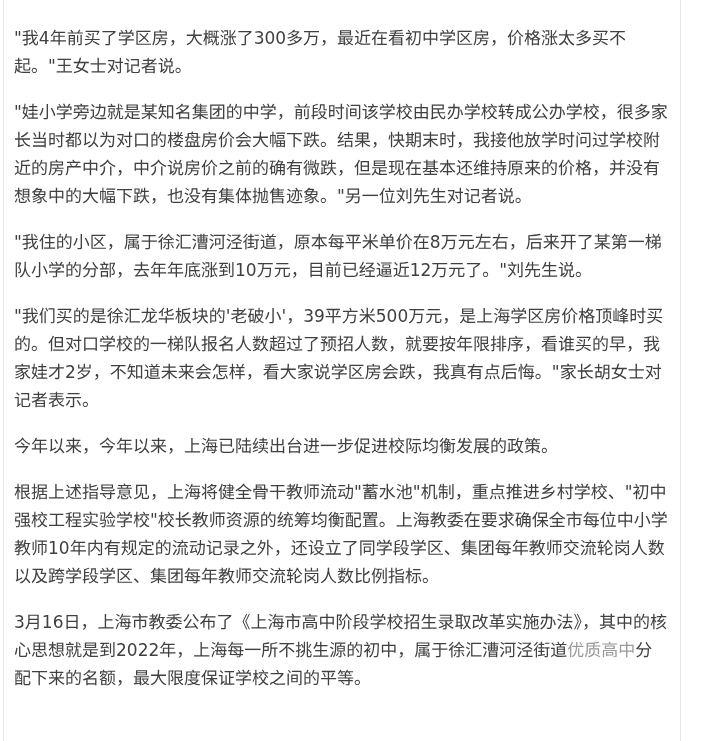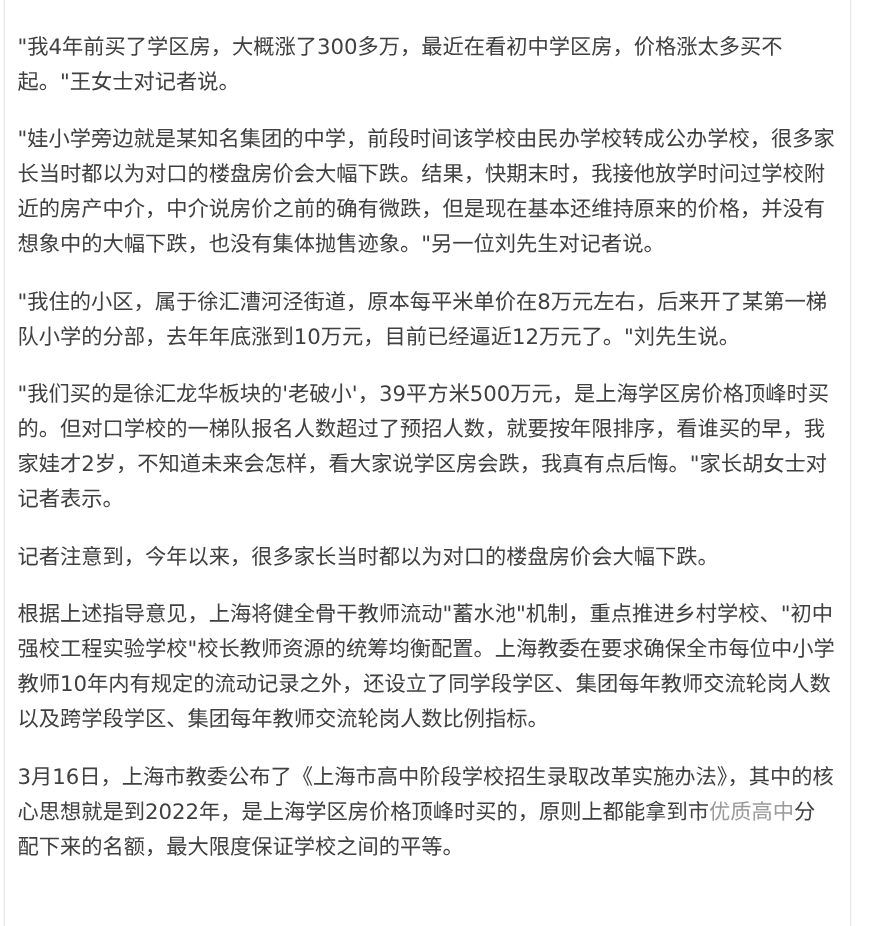--- a/index.html
+++ b/index.html
@@ -48,23 +48,23 @@
   <div class="content">
 
     <p class="para">"我4年前买了学区房，大概涨了300多万，最近在看初中学区房，价格涨太多买不起。"王女士对记者说。</p>
 
     <p class="para">"娃小学旁边就是某知名集团的中学，前段时间该学校由民办学校转成公办学校，很多家长当时都以为对口的楼盘房价会大幅下跌。结果，快期末时，我接他放学时问过学校附近的房产中介，中介说房价之前的确有微跌，但是现在基本还维持原来的价格，并没有想象中的大幅下跌，也没有集体抛售迹象。"另一位刘先生对记者说。</p>
 
     <p class="para">"我住的小区，属于徐汇漕河泾街道，原本每平米单价在8万元左右，后来开了某第一梯队小学的分部，去年年底涨到10万元，目前已经逼近12万元了。"刘先生说。</p>
 
     <p class="para">"我们买的是徐汇龙华板块的'老破小'，39平方米500万元，是上海学区房价格顶峰时买的。但对口学校的一梯队报名人数超过了预招人数，就要按年限排序，看谁买的早，我家娃才2岁，不知道未来会怎样，看大家说学区房会跌，我真有点后悔。"家长胡女士对记者表示。</p>
 
-    <p class="para">记者注意到，今年以来，很多家长当时都以为对口的楼盘房价会大幅下跌。</p>
+    <p class="para">今年以来，今年以来，上海已陆续出台进一步促进校际均衡发展的政策。</p>
 
 
     <p class="para">根据上述指导意见，上海将健全骨干教师流动"蓄水池"机制，重点推进乡村学校、"初中强校工程实验学校"校长教师资源的统筹均衡配置。上海教委在要求确保全市每位中小学教师10年内有规定的流动记录之外，还设立了同学段学区、集团每年教师交流轮岗人数以及跨学段学区、集团每年教师交流轮岗人数比例指标。</p>
 
     <p class="para">
-      <span>3月16日，上海市教委公布了《上海市高中阶段学校招生录取改革实施办法》，其中的核心思想就是到2022年，是上海学区房价格顶峰时买的，原则上都能拿到市</span><a class="keyword">优质高中</a><span>分配下来的名额，最大限度保证学校之间的平等。</span>
+      <span>3月16日，上海市教委公布了《上海市高中阶段学校招生录取改革实施办法》，其中的核心思想就是到2022年，上海每一所不挑生源的初中，属于徐汇漕河泾街道</span><a class="keyword">优质高中</a><span>分配下来的名额，最大限度保证学校之间的平等。</span>
     </p>
 
   </div>
 </div>
 
 </body></html>

